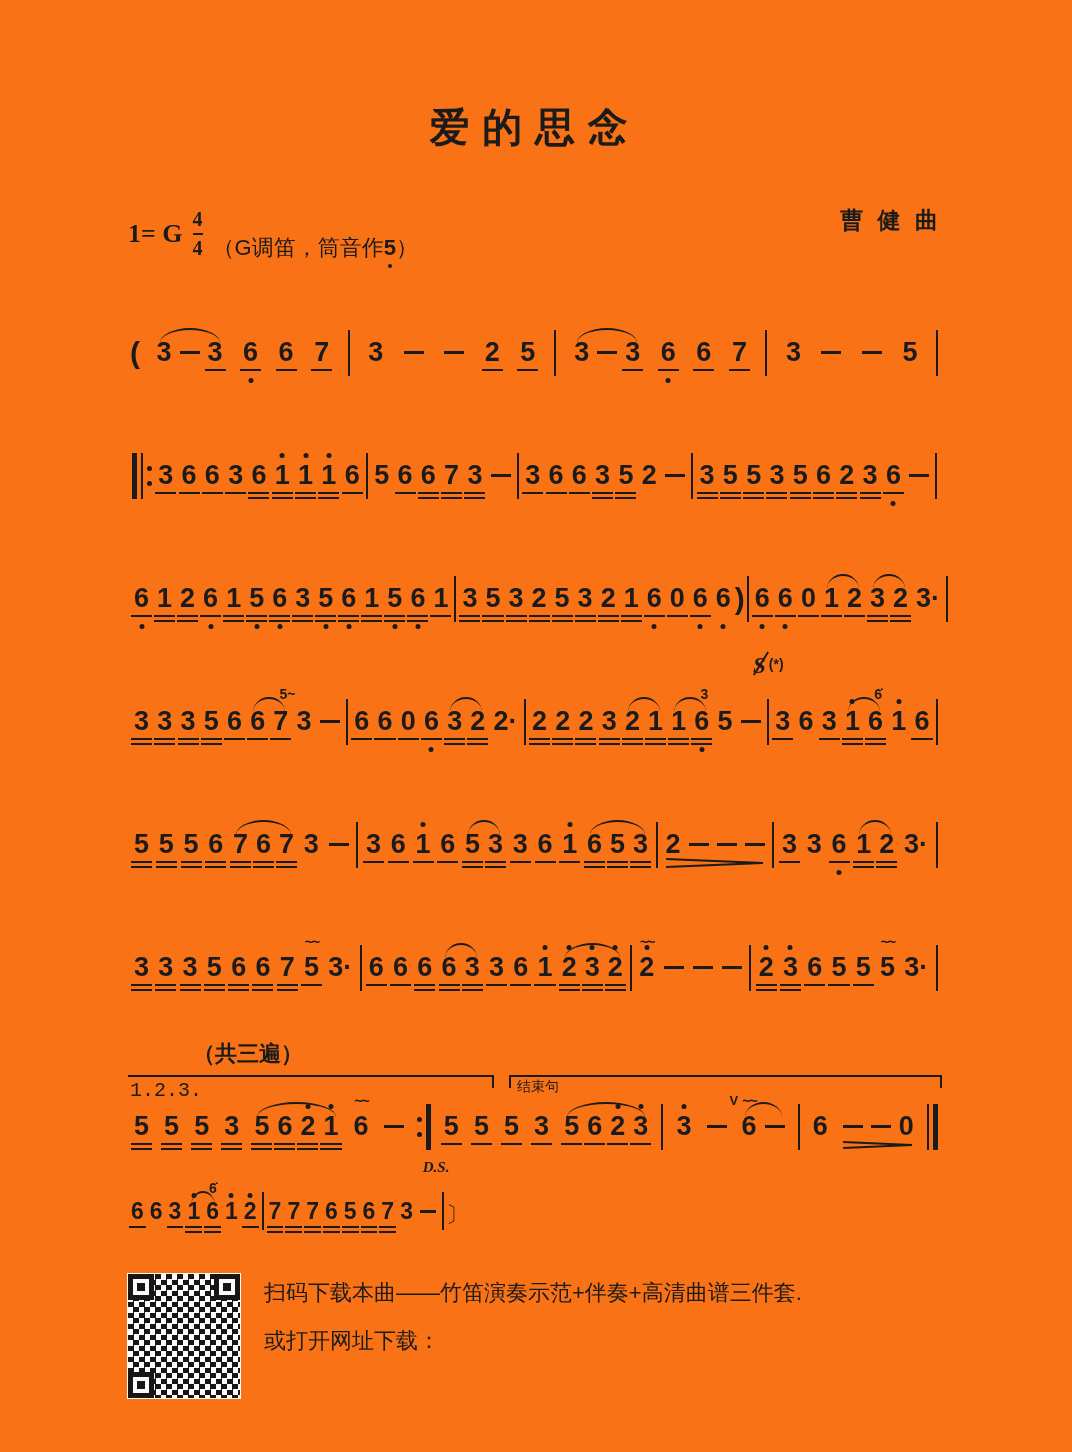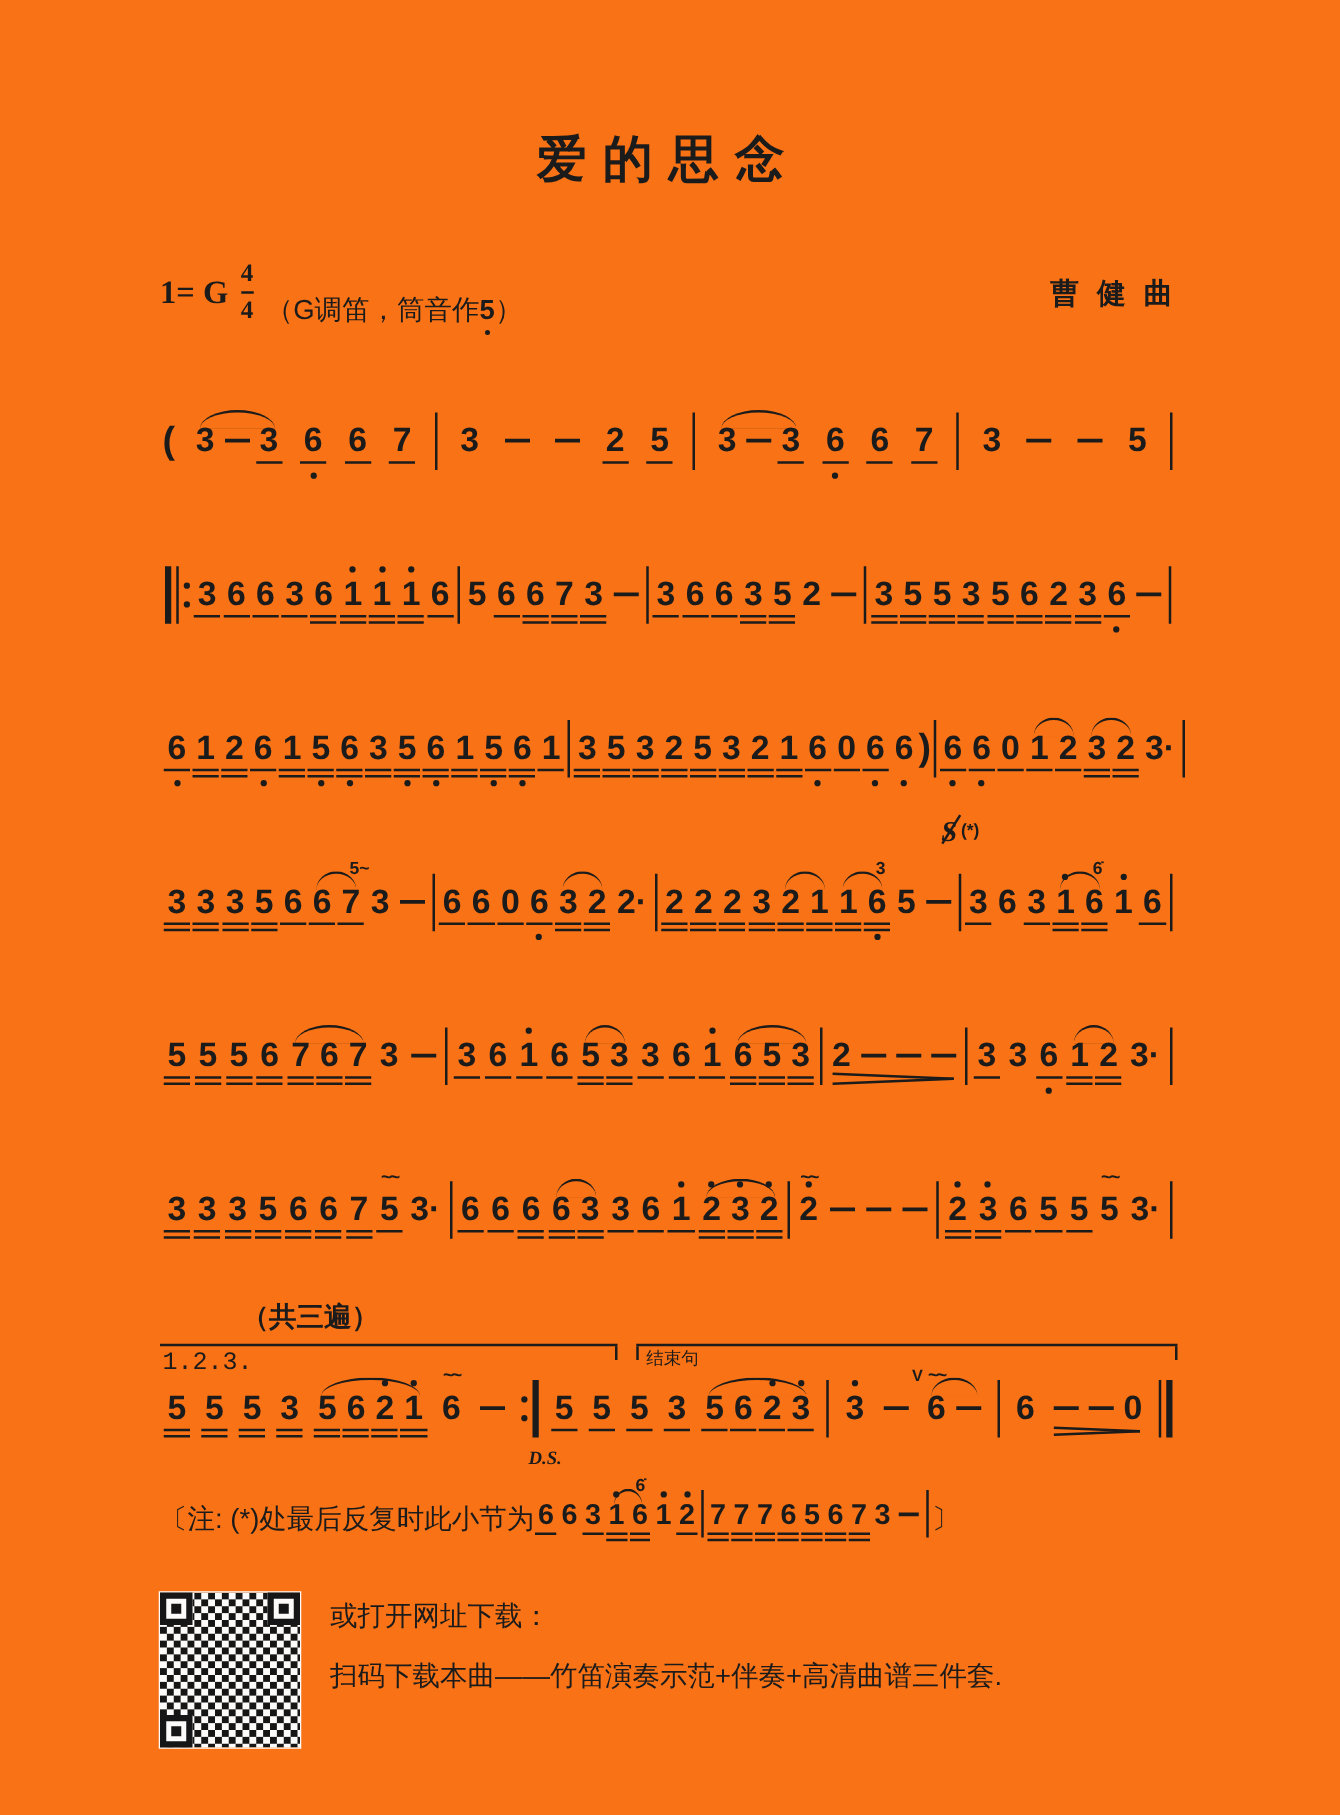--- a/index.html
+++ b/index.html
@@ -14,21 +14,21 @@
     box-sizing:border-box;
     padding:0 130px 0 128px;
   }
   
   .title{
     margin-top:100px;text-align:center;
     font-size:40px;font-weight:bold;letter-spacing:.32em;
     font-family:"Liberation Serif",serif;
   }
   .keyrow{
-    margin-top:50px;display:flex;justify-content:space-between;align-items:center;
+    margin-top:50px;display:flex;justify-content:space-between;
   }
   .keyleft{display:flex;align-items:center;gap:8px;}
   .keysig{font:bold 26px "Liberation Serif",serif;}
   .frac{display:inline-flex;flex-direction:column;align-items:center;line-height:1;
         font:bold 20px "Liberation Serif",serif;margin:0 2px;}
   .frac .den{border-top:2px solid #1b1b1b;padding-top:2px;margin-top:2px;}
   .keyann{font-size:22px;margin-top:28px;}
   .keynote{position:relative;font-weight:bold;display:inline-block;padding-bottom:2px;}
   .keynote i{position:absolute;left:50%;bottom:-5px;transform:translateX(-50%);
              width:4px;height:4px;border-radius:50%;background:#1b1b1b;}
@@ -503,21 +503,20 @@
           <span class="note">0</span>
         </span>
         <span class="barwrap">
           <span class="bl"></span>
           <span class="bl thick"></span>
         </span>
       </div>
   </div>
 
   <div class="footnote">
-    <span class="fn-text">〔注: (*)处最后反复时此小节为</span>
     <span class="fn-notes">
         <span class="note u1">6</span>
         <span class="note">6</span>
         <span class="note u1">3</span>
         <span class="grp slur">
           <span class="note u2">1<i class="dot-hi"></i></span>
           <span class="note u2">6</span>
         </span>
         <span class="note"><i class="grace">6̇</i>1<i class="dot-hi"></i></span>
         <span class="note u1">2<i class="dot-hi"></i></span>
@@ -540,18 +539,18 @@
     <span class="fn-text">〕</span>
   </div>
 
   <div class="dl">
     <div class="qr">
       <i class="f f1"></i>
       <i class="f f2"></i>
       <i class="f f3"></i>
     </div>
     <div class="dl-texts">
+      <div>扫码下载本曲——竹笛演奏示范+伴奏+高清曲谱三件套.</div>
       <div>或打开网址下载：</div>
-      <div>扫码下载本曲——竹笛演奏示范+伴奏+高清曲谱三件套.</div>
     </div>
   </div>
 
 </div>
 
 </body></html>

